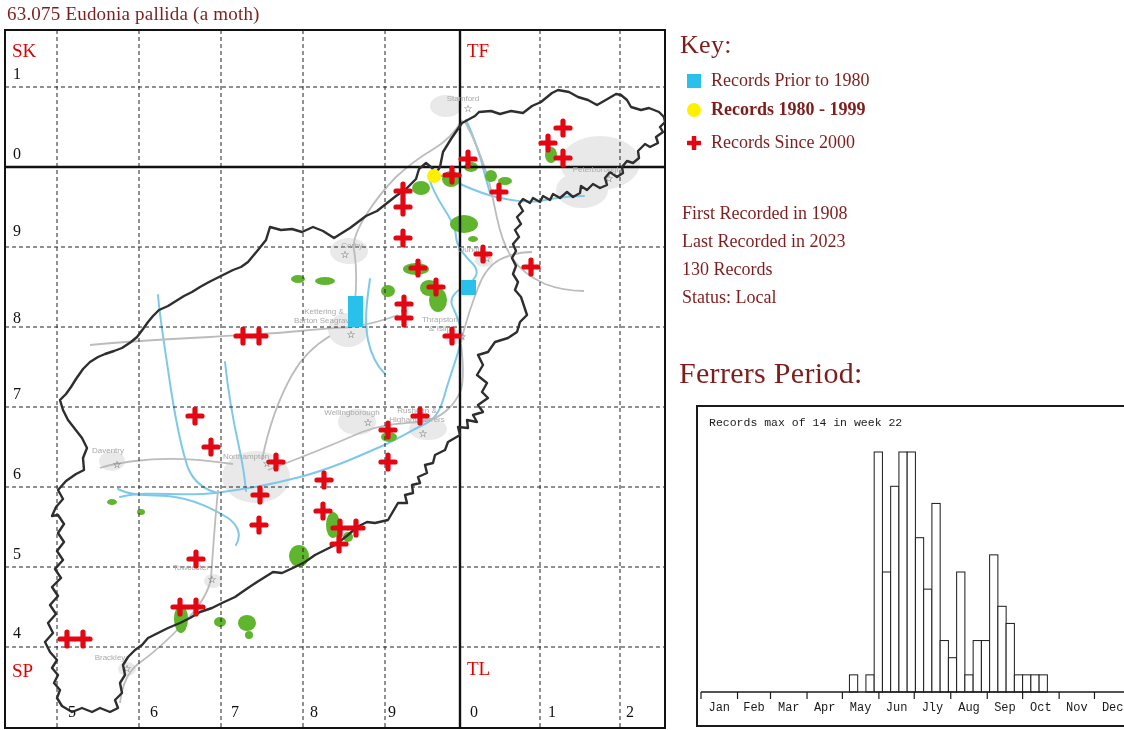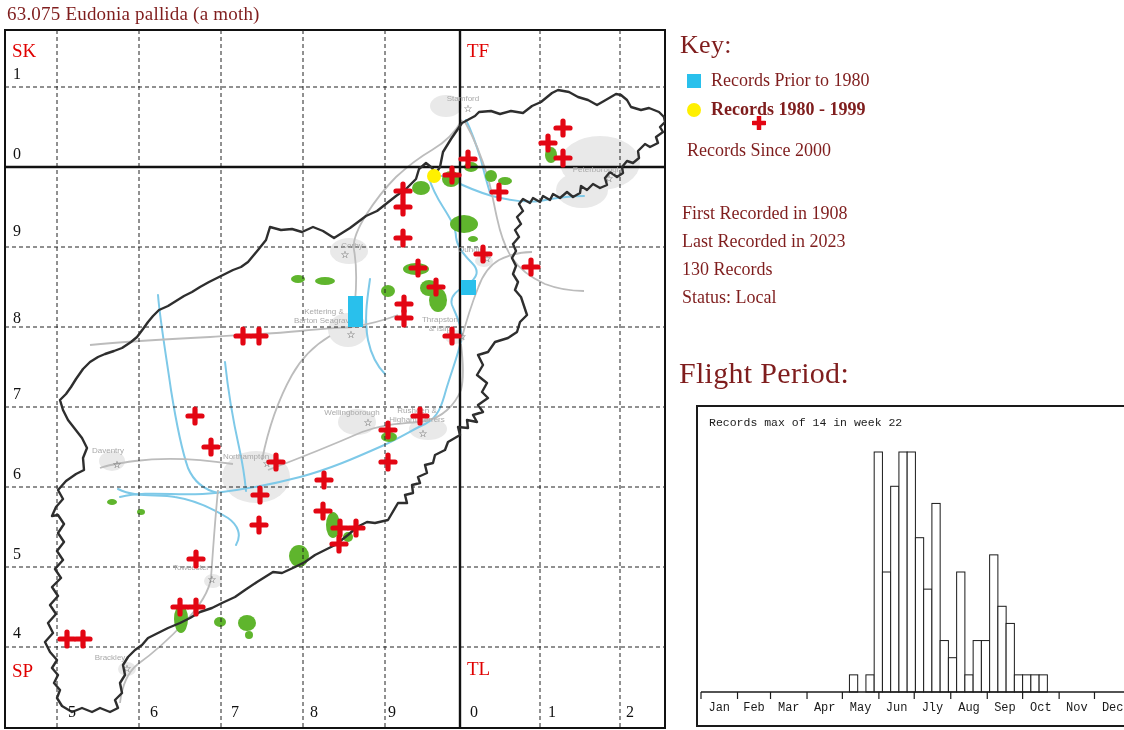--- a/index.html
+++ b/index.html
@@ -243,35 +243,35 @@
   <div class="abs panel-heading" id="key-heading">Key:</div>
 
   <div class="abs key-row" style="top:66px;">
     <span class="sym sym-square"></span>
     <span class="key-label">Records Prior to 1980</span>
   </div>
   <div class="abs key-row" style="top:95px;font-weight:bold;">
     <span class="sym sym-circle"></span>
     <span class="key-label">Records 1980 - 1999</span>
   </div>
-  <div class="abs key-row" style="top:116px;flex-direction:column;">
+  <div class="abs key-row" style="top:128px;">
     <span class="sym">
       <svg width="14" height="14" viewBox="0 0 14 14">
           <path d="M7,1 V13 M1,7 H13" stroke="#E30613" stroke-width="4.5" stroke-linecap="round" fill="none"></path>
         </svg>
     </span>
     <span class="key-label">Records Since 2000</span>
   </div>
 
   <div class="abs useful-line" style="top:203px;">First Recorded in 1908</div>
   <div class="abs useful-line" style="top:231px;">Last Recorded in 2023</div>
   <div class="abs useful-line" style="top:259px;">130 Records</div>
   <div class="abs useful-line" style="top:287px;">Status: Local</div>
 
-  <div class="abs panel-heading" id="flight-heading">Flight Period:</div>
+  <div class="abs panel-heading" id="flight-heading">Ferrers Period:</div>
 
   <div class="abs" id="flight-chart"><svg width="440" height="322" viewBox="0 0 440 322">
         <rect x="1" y="1" width="438" height="320" fill="#fff" stroke="#1a1a1a" stroke-width="2"></rect>
         <text x="13" y="21" font-size="11.5" fill="#1a1a1a" font-family="&quot;Liberation Mono&quot;,monospace">Records max of 14 in week 22</text>
         <g>
           <rect x="153.44" y="269.86" width="8.25" height="17.14" fill="#fff" stroke="#1a1a1a" stroke-width="1"></rect>
           <rect x="169.93" y="269.86" width="8.25" height="17.14" fill="#fff" stroke="#1a1a1a" stroke-width="1"></rect>
           <rect x="178.18" y="47.00" width="8.25" height="240.00" fill="#fff" stroke="#1a1a1a" stroke-width="1"></rect>
           <rect x="186.42" y="167.00" width="8.25" height="120.00" fill="#fff" stroke="#1a1a1a" stroke-width="1"></rect>
           <rect x="194.67" y="81.29" width="8.25" height="205.71" fill="#fff" stroke="#1a1a1a" stroke-width="1"></rect>

